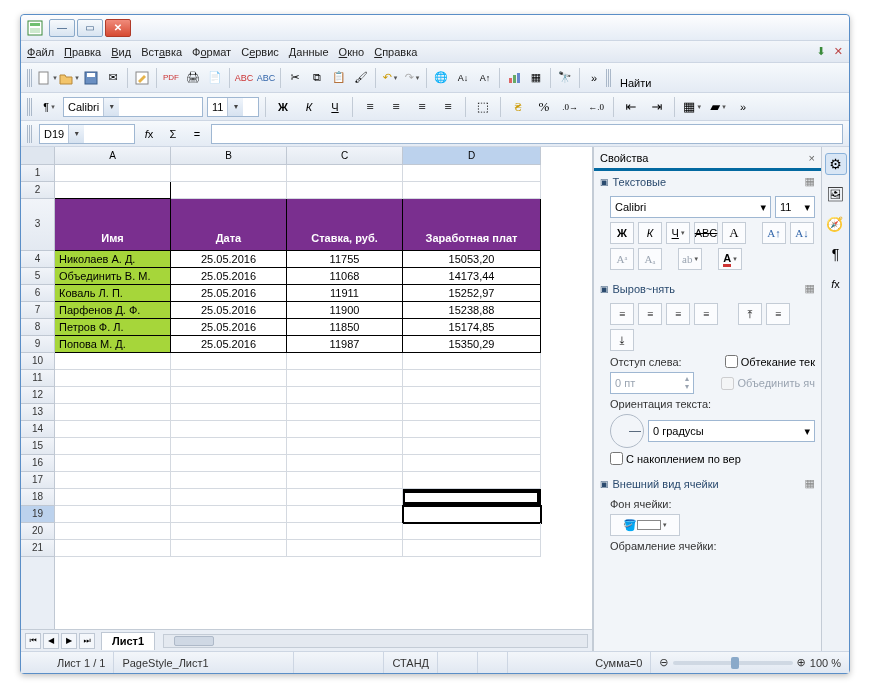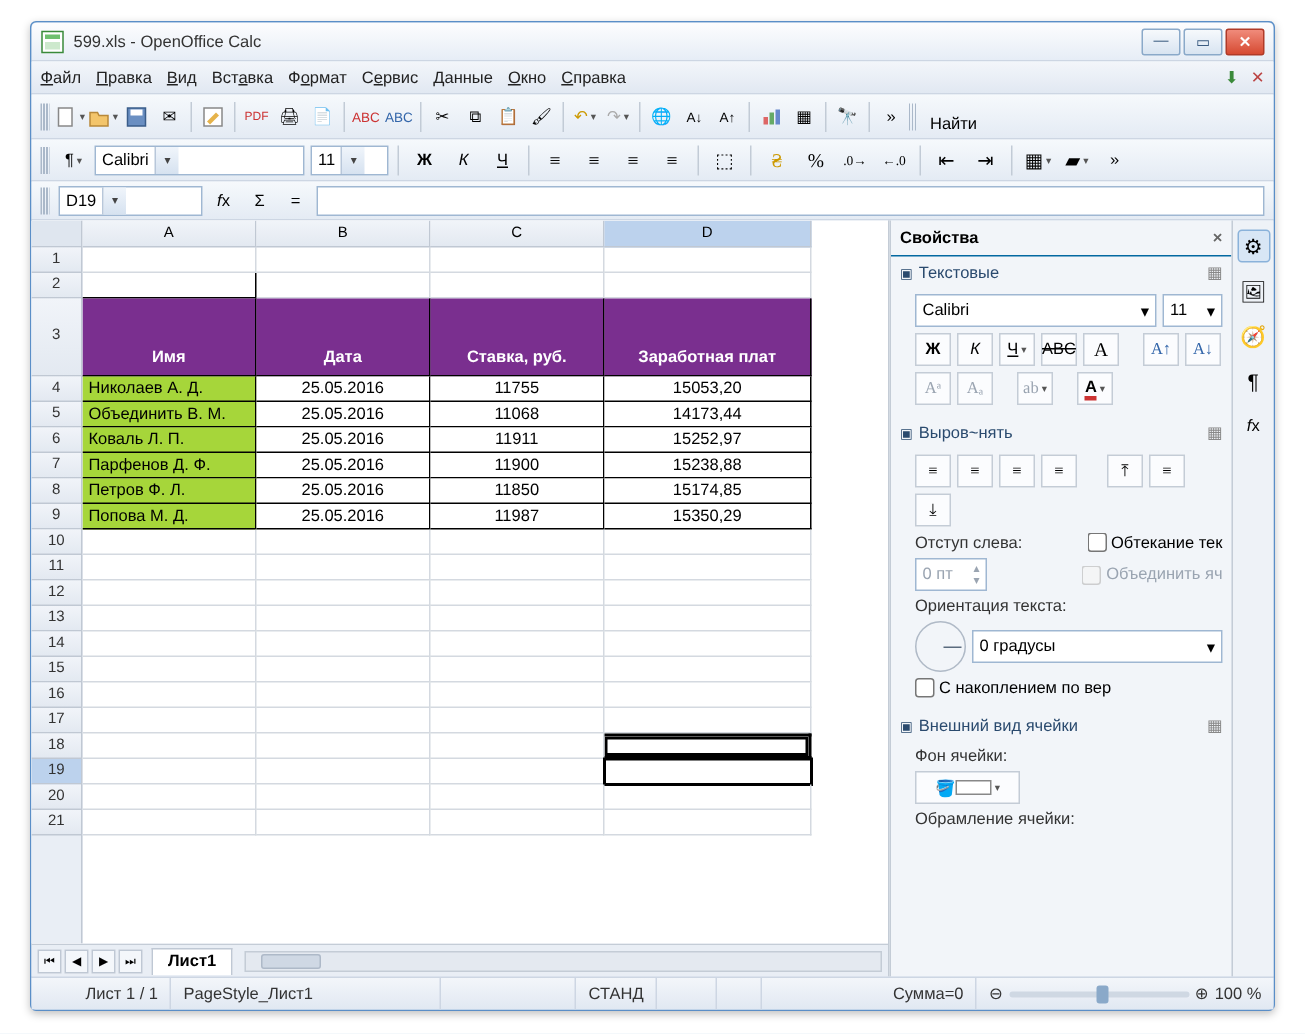--- a/index.html
+++ b/index.html
@@ -51,21 +51,21 @@
   .gr.r2 .cell { border: 1px solid #d4d9e0; border-top: none; border-left: none; }
   .gr.r2 .cell.colA { border-right: 1px solid #000; border-bottom: 1px solid #000; }
   .cursor { position: relative; }
   .cursor::after { content: ""; position: absolute; inset: 0; border: 2px solid #000; pointer-events: none; }
   .tabs-row { height: 22px; background: #e9eef5; border-top: 1px solid #c4ccd6; display: flex; align-items: center; padding: 0 4px; gap: 2px; }
   .nav-btn { width: 16px; height: 16px; border: 1px solid #bfc8d4; display: flex; align-items: center; justify-content: center; font-size: 8px; background: #f4f7fb; }
   .sheet-tab { height: 18px; padding: 0 10px; background: #fff; border: 1px solid #bfc8d4; border-bottom: none; font-weight: bold; line-height: 17px; margin-left: 4px; }
   .hscroll { flex: 1; height: 14px; background: #e4e9f0; border: 1px solid #c4ccd6; margin-left: 6px; position: relative; }
   .hscroll .thumb { position: absolute; left: 10px; top: 1px; height: 10px; width: 40px; background: #cfd8e4; border: 1px solid #aeb9c8; border-radius: 2px; }
   .panel { width: 228px; background: #f2f5f9; border-left: 1px solid #c4ccd6; display: flex; flex-direction: column; }
-  .panel-head { height: 24px; display: flex; align-items: center; padding: 0 6px; font-weight: bold; border-bottom: 1px solid #0369a1; }
+  .panel-head { height: 24px; display: flex; align-items: center; padding: 0 6px; font-weight: normal; border-bottom: 3px solid #0369a1; }
   .panel-head .x { margin-left: auto; color: #666; }
   .section-head { padding: 4px 6px; display: flex; align-items: center; gap: 4px; color: #2a4a6e; }
   .section-head .expander { font-size: 9px; }
   .section-head .sgear { margin-left: auto; color: #888; }
   .section-body { padding: 4px 6px 8px 16px; display: flex; flex-direction: column; gap: 4px; }
   .prow { display: flex; gap: 4px; align-items: center; flex-wrap: wrap; }
   .pbtn { width: 24px; height: 22px; border: 1px solid #c4ccd6; display: flex; align-items: center; justify-content: center; background: #fbfcfe; font-family: "Times New Roman"; }
   .pfont { flex: 1; height: 22px; border: 1px solid #9fb7d2; background: #fff; padding: 0 4px; display: flex; align-items: center; }
   .pnum { width: 40px; height: 22px; border: 1px solid #9fb7d2; background: #fff; display: flex; align-items: center; padding: 0 4px; }
   .muted { color: #9aa4b1; }
@@ -86,21 +86,20 @@
 <body>
 
 <div class="outer-frame">
 
   <div class="titlebar">
     <svg class="app-icon" viewBox="0 0 16 16">
         <rect x="1" y="1" width="14" height="14" fill="#fff" stroke="#3a8a3a"></rect>
         <rect x="3" y="3" width="10" height="3" fill="#6fbf6f"></rect>
         <rect x="3" y="8" width="10" height="5" fill="#cde9cd"></rect>
       </svg>
-    <div class="title">599.xls - OpenOffice Calc</div>
     <div class="win-btns">
       <div class="win-btn">—</div>
       <div class="win-btn">▭</div>
       <div class="win-btn close">✕</div>
     </div>
   </div>
 
   <div class="menubar">
     <span><u>Ф</u>айл</span>
     <span><u>П</u>равка</span>
@@ -479,21 +478,21 @@
           <div class="pbtn">⤓</div>
         </div>
         <div class="prow">
             <span class="prop-label muted">Отступ слева:</span>
           <label style="margin-left:auto;display:flex;align-items:center;gap:3px">
               <input type="checkbox" style="">
               <span>Обтекание тек</span>
             </label>
         </div>
         <div class="prow">
-          <div class="pnum muted" style="width:48px">
+          <div class="pnum muted" style="width:84px">
               <span>0 пт</span>
               <span style="margin-left:auto;font-size:8px;line-height:8px">▴<br>▾</span>
             </div>
           <label class="muted" style="margin-left:auto;display:flex;align-items:center;gap:3px">
               <input type="checkbox" disabled="" style="">
               <span>Объединить яч</span>
             </label>
         </div>
         <div class="prow">
             <span class="prop-label">Ориентация текста:</span>

